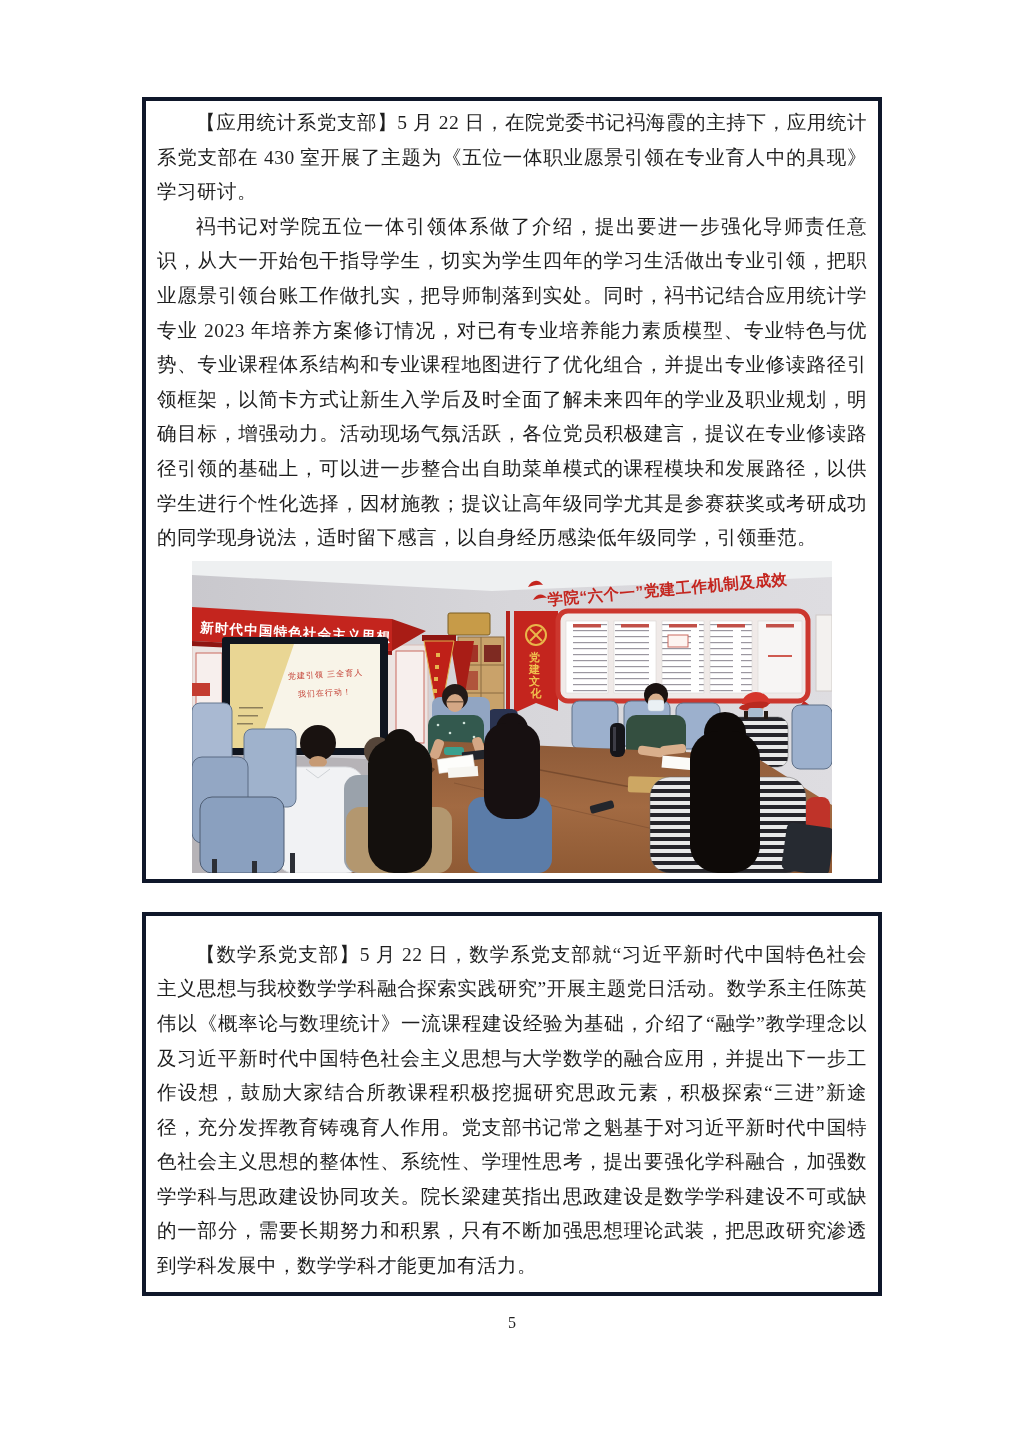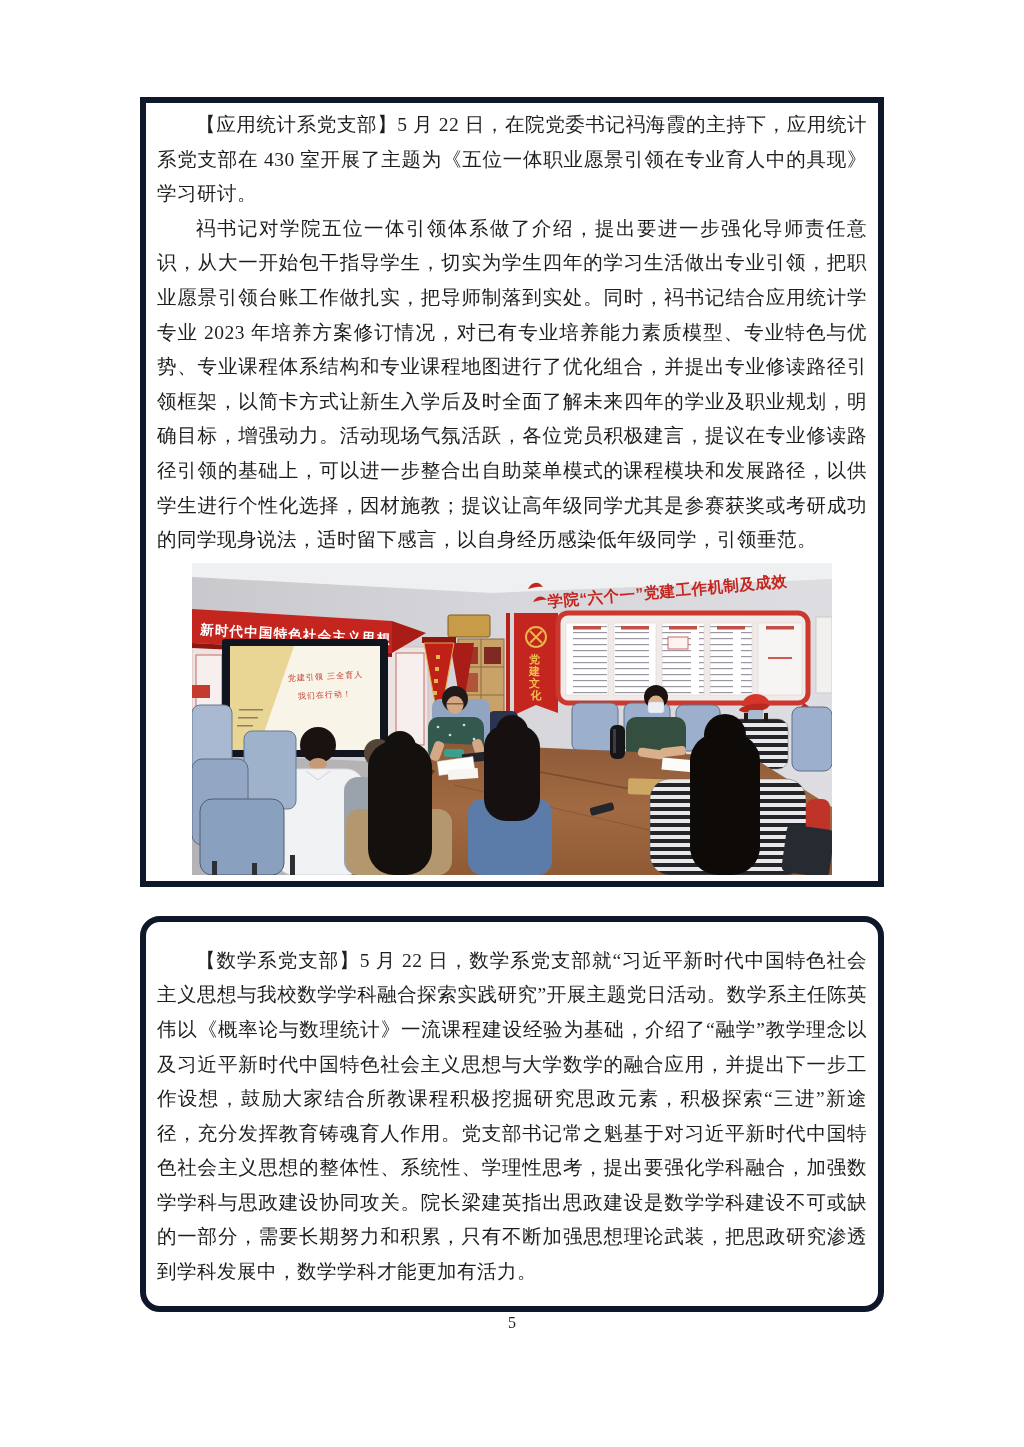--- a/index.html
+++ b/index.html
@@ -2,24 +2,24 @@
 <html><head>
 <meta charset="utf-8">
 <style>
   html,body { margin:0; padding:0; background:#ffffff; }
   .page {
     width:1024px; height:1447px; position:relative; background:#ffffff;
     font-family:"Liberation Serif","DejaVu Serif",serif; color:#1e1e1e;
     overflow:hidden;
   }
   .box {
-    width:710px; margin:0 auto; border:6px solid #0f172a; background:#ffffff;
+    width:710px; margin:0 auto; border:4px solid #0f172a; background:#ffffff;
   }
   .box1 { margin-top:97px; padding:5px 11px 6px; }
-  .box2 { margin-top:29px; padding:22px 11px 16px;border-radius:20px; }
+  .box2 { margin-top:29px; padding:22px 11px 8px; }
   .para {
     margin:0; font-size:19.5px; line-height:34.6px; letter-spacing:0.5px;
     text-align:justify; text-indent:2em;
   }
   .photo-wrap { width:640px; margin:5px auto 0; }
   .photo-wrap svg { display:block; }
   .page-number {
     position:absolute; top:1314px; left:0; width:100%;
     text-align:center; font-size:16px; color:#222;
   }

